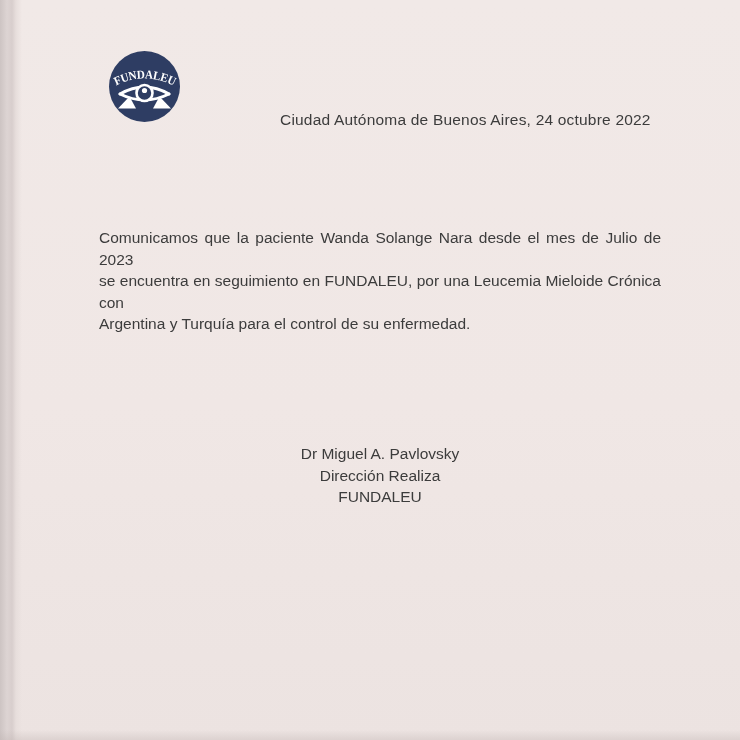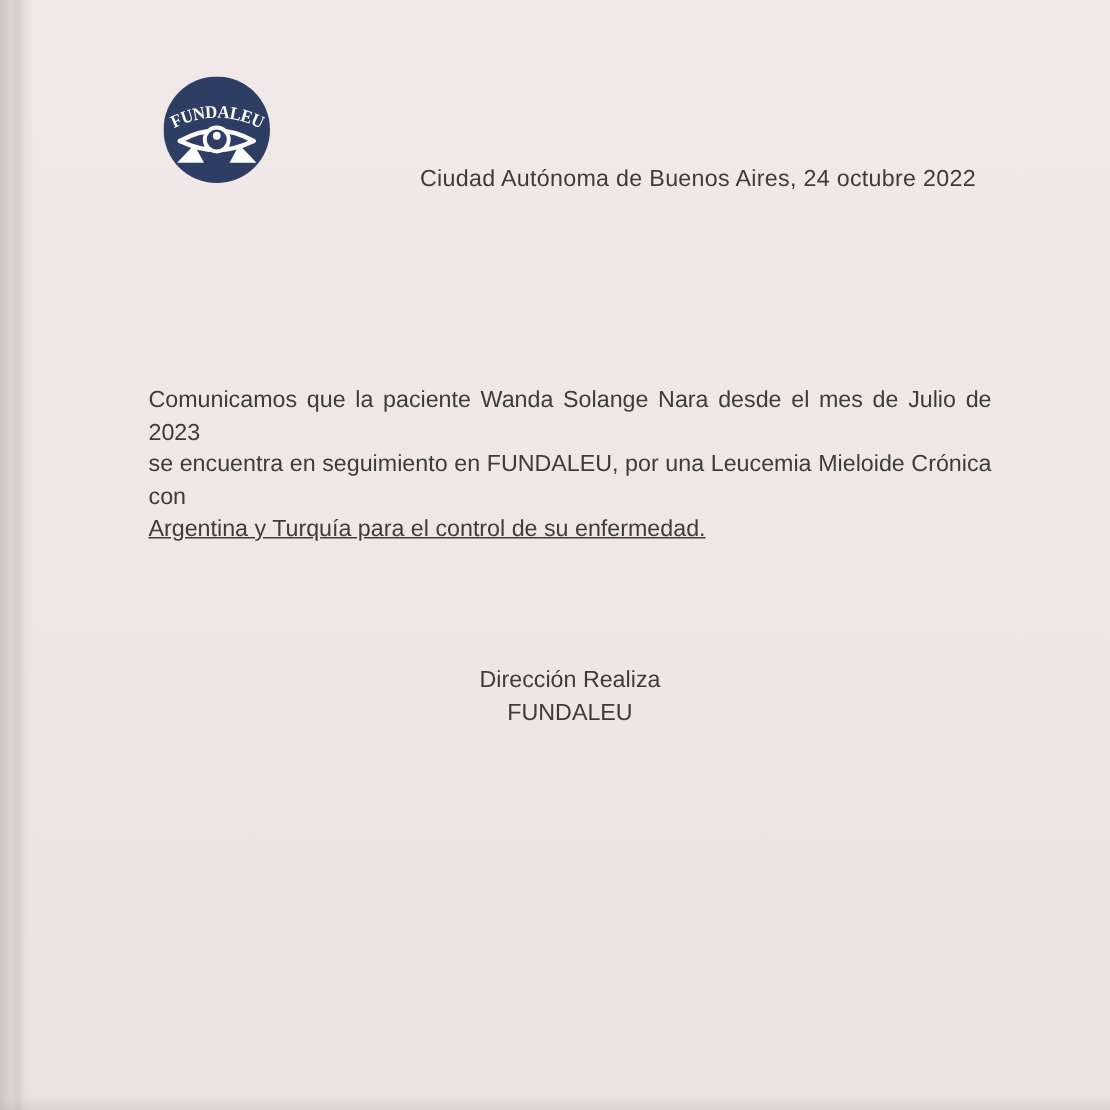--- a/index.html
+++ b/index.html
@@ -54,30 +54,28 @@
     white-space: nowrap;
   }
   .body-block {
     position: absolute;
     left: 99px;
     top: 227px;
     width: 562px;
     font-size: 15.5px;
     line-height: 21.5px;
     color: #3c3c3c;
-    margin-top: 29px;
   }
   .body-line {
     text-align: justify;
     text-align-last: justify;
   }
   .body-line.last {
     text-align: right;
     text-align-last: left;
-    text-decoration: underline;
   }
   .signature {
     position: absolute;
     left: 99px;
     top: 443px;
     width: 562px;
     text-align: center;
     font-size: 15.5px;
     line-height: 21.5px;
     color: #3c3c3c;
@@ -116,18 +114,19 @@
 
   <div class="dateline">Ciudad Autónoma de Buenos Aires, 24 octubre 2022</div>
 
   <div class="body-block">
     <div class="body-line">Comunicamos que la paciente Wanda Solange Nara desde el mes de Julio de 2023</div>
     <div class="body-line">se encuentra en seguimiento en FUNDALEU, por una Leucemia Mieloide Crónica con</div>
     <div class="body-line last">Argentina y Turquía para el control de su enfermedad.</div>
   </div>
 
   <div class="signature">
+    <div>Dr Miguel A. Pavlovsky</div>
     <div>Dirección Realiza</div>
     <div>FUNDALEU</div>
   </div>
 
   <div class="bottom-shade"></div>
 </div>
 
 </body></html>

